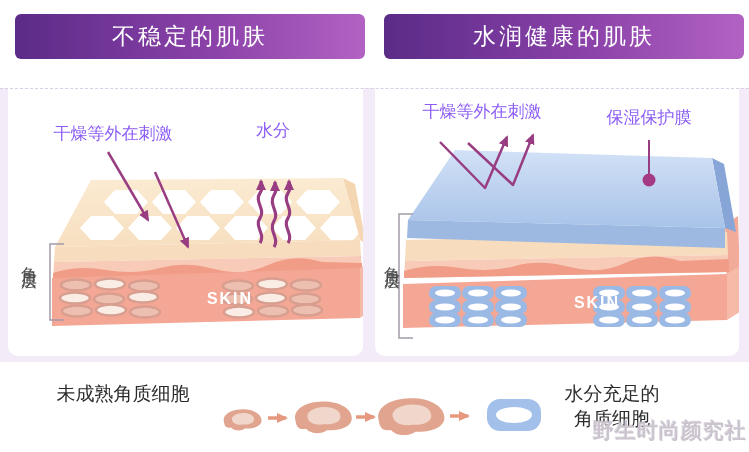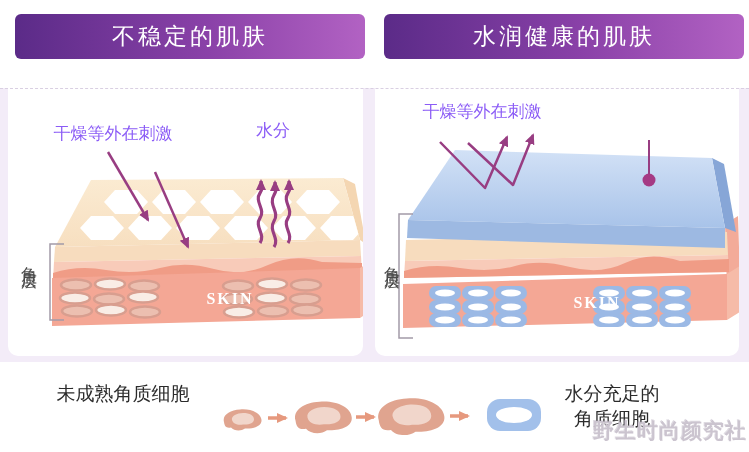--- a/index.html
+++ b/index.html
@@ -1,17 +1,17 @@
 <!DOCTYPE html>
 <html><head>
 <meta charset="utf-8">
 <style>
   html,body{margin:0;padding:0;background:#fff;}
   .stage{position:relative;width:749px;height:452px;background:#fff;overflow:hidden;
-         font-family:Liberation Serif, serif;}
+         font-family:Liberation Sans, sans-serif;}
   .lavender-band{position:absolute;left:0;top:88px;width:749px;height:274px;background:#F3ECF8;z-index:0;}
   .dashed-line{position:absolute;left:0;top:88px;width:749px;height:0;border-top:1px dashed #D9CFE2;z-index:4;}
   .panel{position:absolute;top:62px;height:294px;background:#fff;border-radius:0 0 10px 10px;z-index:1;}
   .panel-left{left:8px;width:355px;}
   .panel-right{left:375px;width:364px;}
   .panel svg{position:absolute;left:0;top:0;z-index:1;}
   .header-bar{position:absolute;top:14px;height:45px;border-radius:6px;z-index:2;
               background:linear-gradient(90deg,#5B2B88,#8A41A8 55%,#B262C3);
               color:#fff;font-size:23px;letter-spacing:3px;display:flex;align-items:center;justify-content:center;}
   .header-left{left:15px;width:350px;}
@@ -168,20 +168,21 @@
 
       <path d="M65,80 L110,126 L132,75" stroke="#983D82" stroke-width="2.5" fill="none" stroke-linejoin="round" marker-end="url(#ahp2)"></path>
       <path d="M93,81 L138,123 L158,73" stroke="#983D82" stroke-width="2.5" fill="none" stroke-linejoin="round" marker-end="url(#ahp2)"></path>
 
       <path d="M274,78 L274,112" stroke="#983D82" stroke-width="2" fill="none"></path>
       <circle cx="274" cy="118" r="6.5" fill="#A53A84"></circle>
 
       <path d="M38,152 L24,152 L24,276 L38,276" stroke="#A39BA8" stroke-width="1.5" fill="none"></path>
     </svg>
     <div class="diagram-label" style="left:28px;top:40px;width:158px;">干燥等外在刺激</div>
+    <div class="diagram-label" style="left:200px;top:46px;width:148px;">保湿保护膜</div>
     <div class="layer-label" style="left:6px;top:192px;">角质层</div>
     <div class="skin-word" style="left:158px;top:232px;width:60px;">SKIN</div>
   </div>
 
   <div class="caption" style="left:40px;top:381px;width:166px;">
     <span>未成熟角质细胞</span>
   </div>
 
   <svg class="cells-svg" width="324" height="48" viewBox="0 0 324 48">
     <defs>

